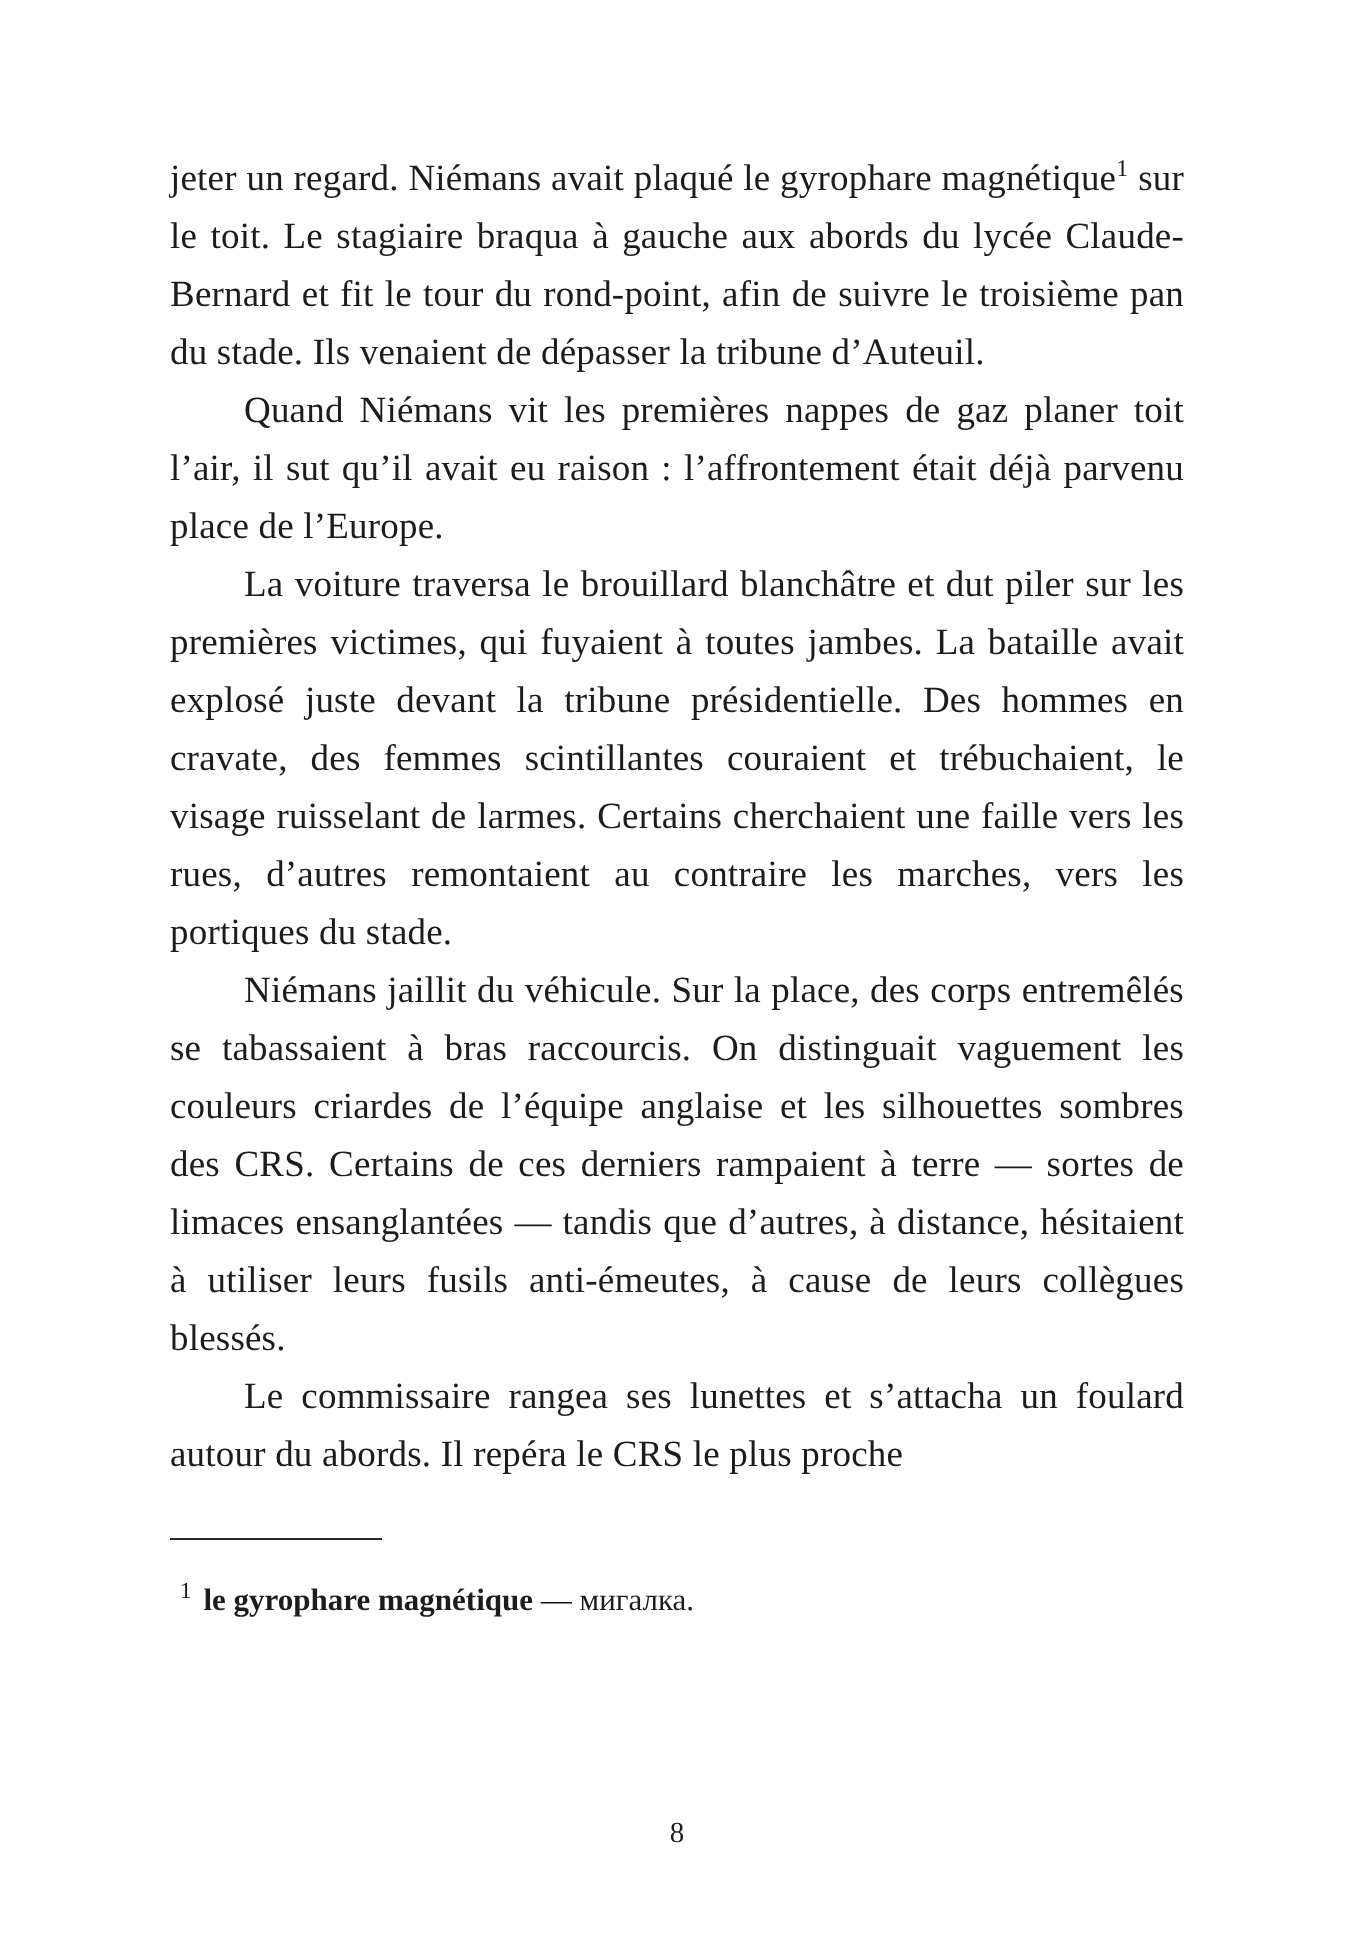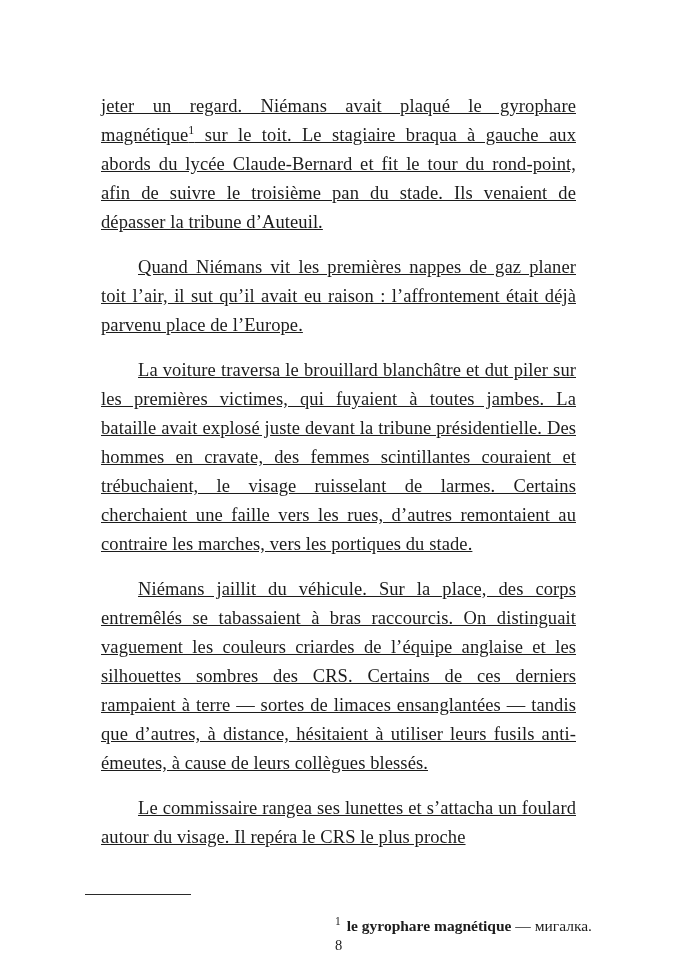--- a/index.html
+++ b/index.html
@@ -14,26 +14,25 @@
     margin: 0 auto;
     background: #ffffff;
     box-sizing: border-box;
     padding: 76px 84px 0 85px;
     font-family: "Liberation Serif", "DejaVu Serif", serif;
     color: #1c1c1c;
     display: flex;
     flex-direction: column;
   }
   .body-text p {
-    margin: 16px;
+    margin: 0;
     font-size: 18.5px;
     line-height: 29px;
     text-align: justify;
     letter-spacing: 0.1px;
-    text-decoration: underline;
   }
   .body-text p.indented {
     text-indent: 37px;
   }
   sup.fn-ref {
     font-size: 12px;
     line-height: 0;
     vertical-align: super;
   }
   .footnote-block {
@@ -41,21 +40,21 @@
   }
   .footnote-rule {
     width: 106px;
     height: 0;
     border-top: 1px solid #2a2a2a;
     margin: 0 0 20px 0;
   }
   .footnote {
     font-size: 15.5px;
     line-height: 22px;
-    text-align: right;
+    text-align: left;
     padding-left: 5px;
   }
   .footnote .fn-marker {
     font-size: 11.5px;
     vertical-align: super;
     line-height: 0;
     margin-right: 6px;
   }
   .footnote .fn-term {
     font-weight: bold;
@@ -76,21 +75,21 @@
   <div class="body-text">
 
     <p><span>jeter un regard. Niémans avait plaqué le gyrophare magnétique</span><sup class="fn-ref">1</sup><span> sur le toit. Le stagiaire braqua à gauche aux abords du lycée Claude-Bernard et fit le tour du rond-point, afin de suivre le troisième pan du stade. Ils venaient de dépasser la tribune d’Auteuil.</span></p>
 
     <p class="indented">Quand Niémans vit les premières nappes de gaz planer toit l’air, il sut qu’il avait eu raison : l’affrontement était déjà parvenu place de l’Europe.</p>
 
     <p class="indented">La voiture traversa le brouillard blanchâtre et dut piler sur les premières victimes, qui fuyaient à toutes jambes. La bataille avait explosé juste devant la tribune présidentielle. Des hommes en cravate, des femmes scintillantes couraient et trébuchaient, le visage ruisselant de larmes. Certains cherchaient une faille vers les rues, d’autres remontaient au contraire les marches, vers les portiques du stade.</p>
 
     <p class="indented">Niémans jaillit du véhicule. Sur la place, des corps entremêlés se tabassaient à bras raccourcis. On distinguait vaguement les couleurs criardes de l’équipe anglaise et les silhouettes sombres des CRS. Certains de ces derniers rampaient à terre — sortes de limaces ensanglantées — tandis que d’autres, à distance, hésitaient à utiliser leurs fusils anti-émeutes, à cause de leurs collègues blessés.</p>
 
-    <p class="indented">Le commissaire rangea ses lunettes et s’attacha un foulard autour du visage. Il repéra le CRS le plus proche</p>
+    <p class="indented">Le commissaire rangea ses lunettes et s’attacha un foulard autour du abords. Il repéra le CRS le plus proche</p>
 
   </div>
 
   <div class="footnote-block">
     <div class="footnote-rule"></div>
     <div class="footnote"><span class="fn-marker">1</span><span class="fn-term">le gyrophare magnétique</span><span> — мигалка.</span></div>
   </div>
 
   <div class="page-number">8</div>
 

